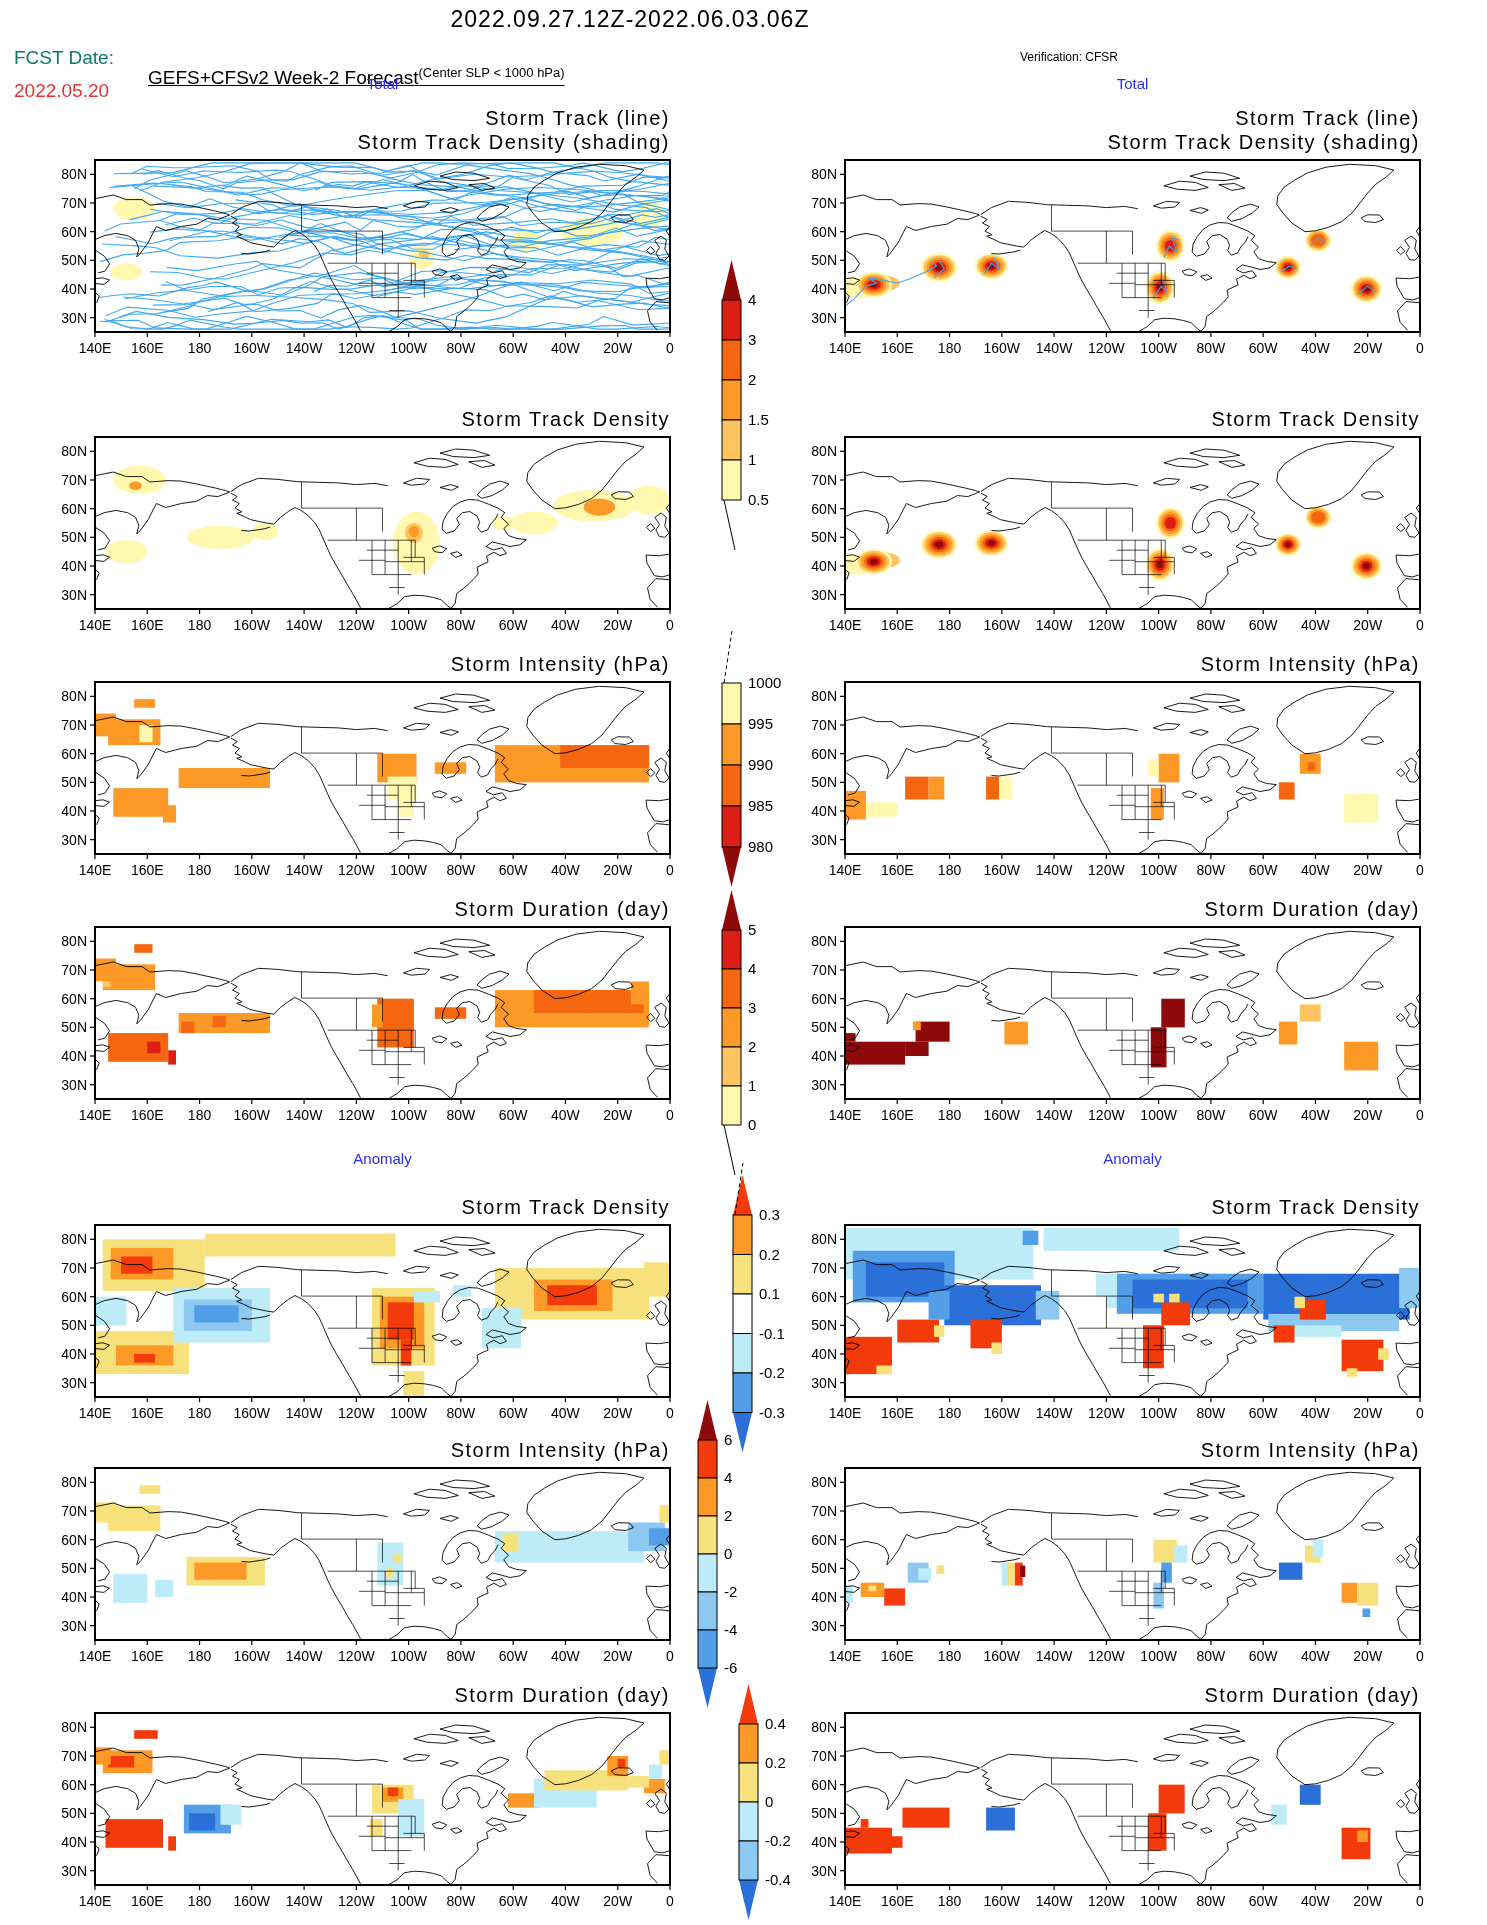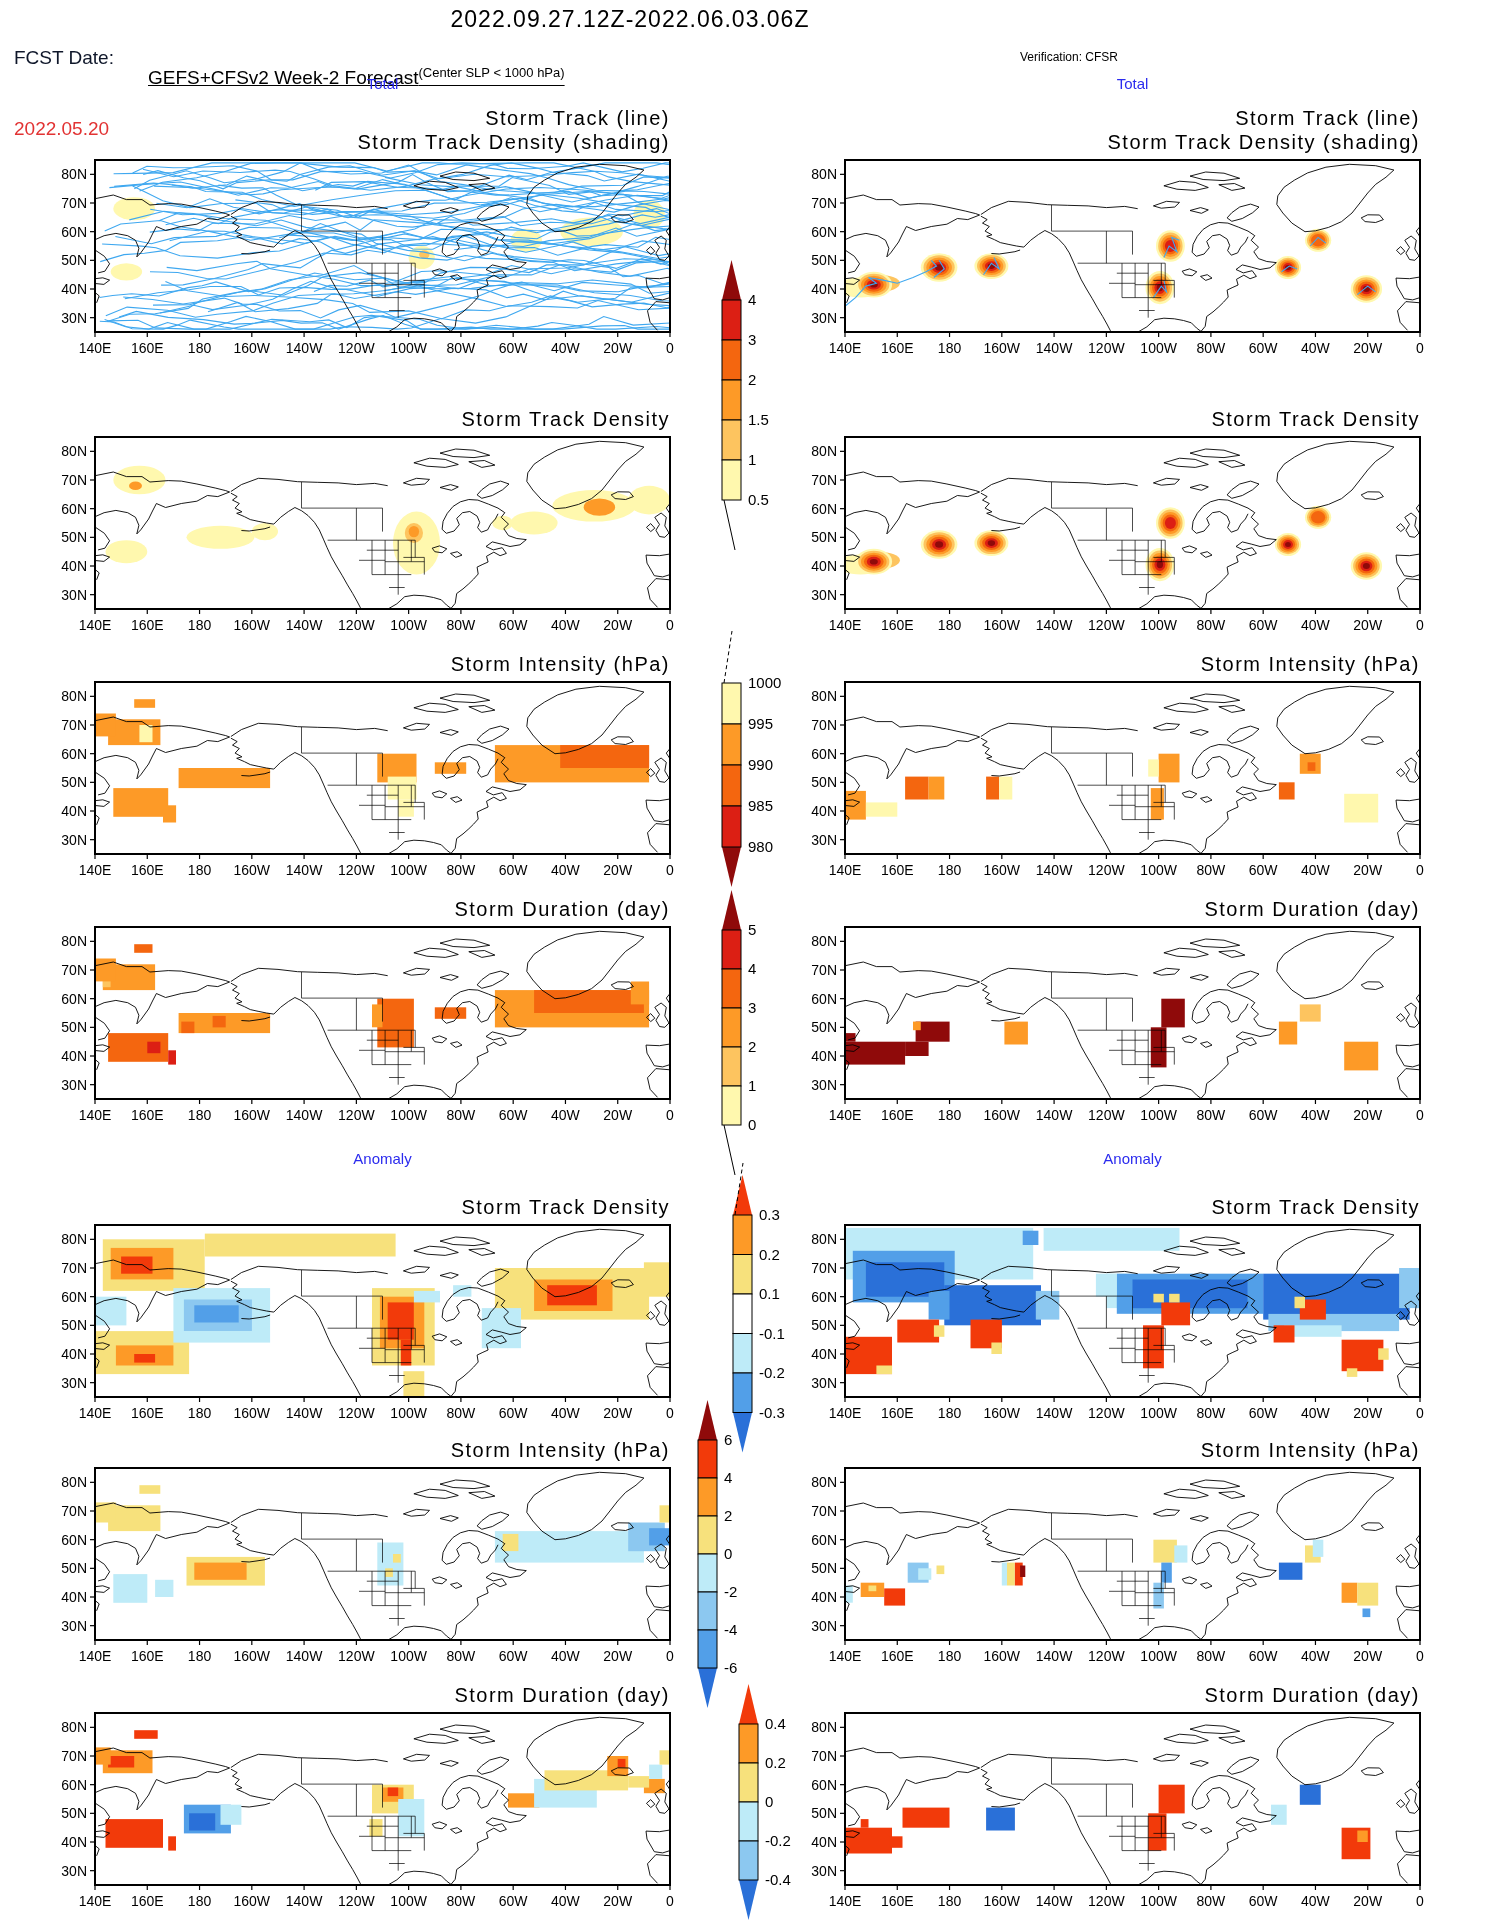--- a/index.html
+++ b/index.html
@@ -19,24 +19,24 @@
   .anom-r{left:845px;top:1150px;}
   .ptitle{position:absolute;text-align:right;font-size:20px;letter-spacing:1.5px;line-height:24px;white-space:nowrap;}
   .panel,.cbar{position:absolute;}
   svg text{font-family:"Liberation Sans",sans-serif;fill:#000;}
 </style>
 </head>
 <body>
 
 <div id="fig">
   <div class="main-title">2022.09.27.12Z-2022.06.03.06Z</div>
-  <div class="fcst-label" style="color: #0f172a;">FCST Date:</div>
+  <div class="fcst-label" style="color: #0f766e;">FCST Date:</div>
   <div class="model-line"><span>GEFS+CFSv2 Week-2 Forecast</span><sup>(Center SLP &lt; 1000 hPa)</sup></div>
   <div class="verif">Verification: CFSR</div>
-  <div class="fcst-date" style="color: rgb(226, 51, 51); margin-top: 38px;">2022.05.20</div>
+  <div class="fcst-date" style="color: rgb(226, 51, 51);">2022.05.20</div>
   <div class="sec total-l" style="color: rgb(43, 43, 238);">Total</div>
   <div class="sec total-r" style="color: rgb(43, 43, 238);">Total</div>
   <div class="sec anom-l" style="color: rgb(43, 43, 238);">Anomaly</div>
   <div class="sec anom-r" style="color: rgb(43, 43, 238);">Anomaly</div>
 <svg width="660" height="210" class="panel" style="left: 47px; top: 156px;">
       <defs>
         <clipPath id="clip-fc-lines">
           <rect x="48" y="4" width="575" height="172"></rect>
         </clipPath>
       </defs>

